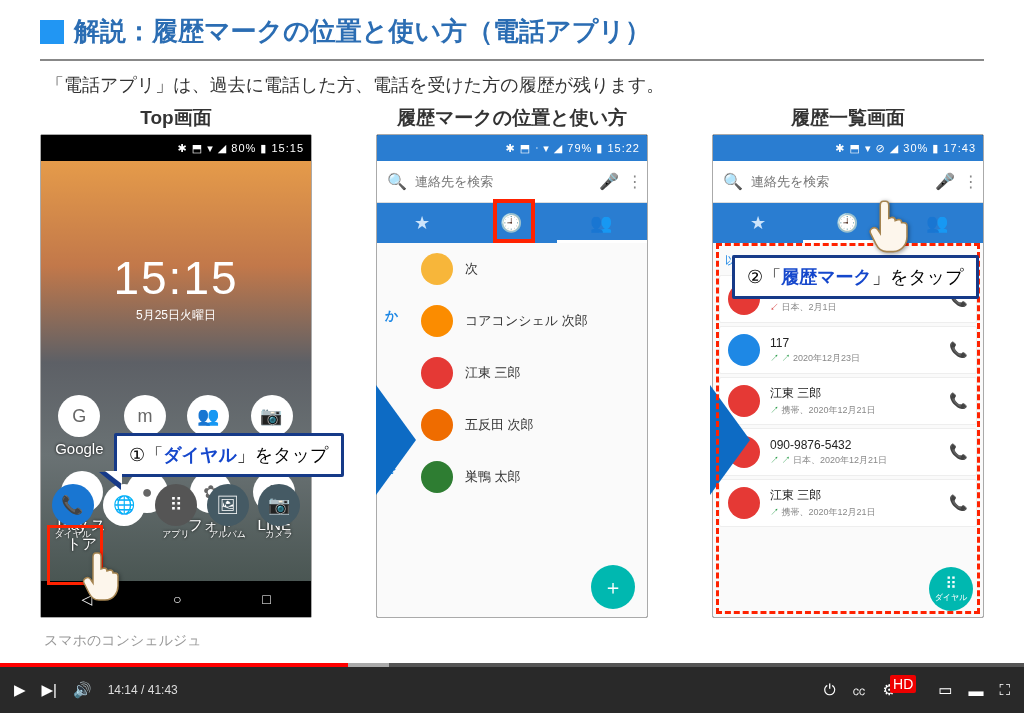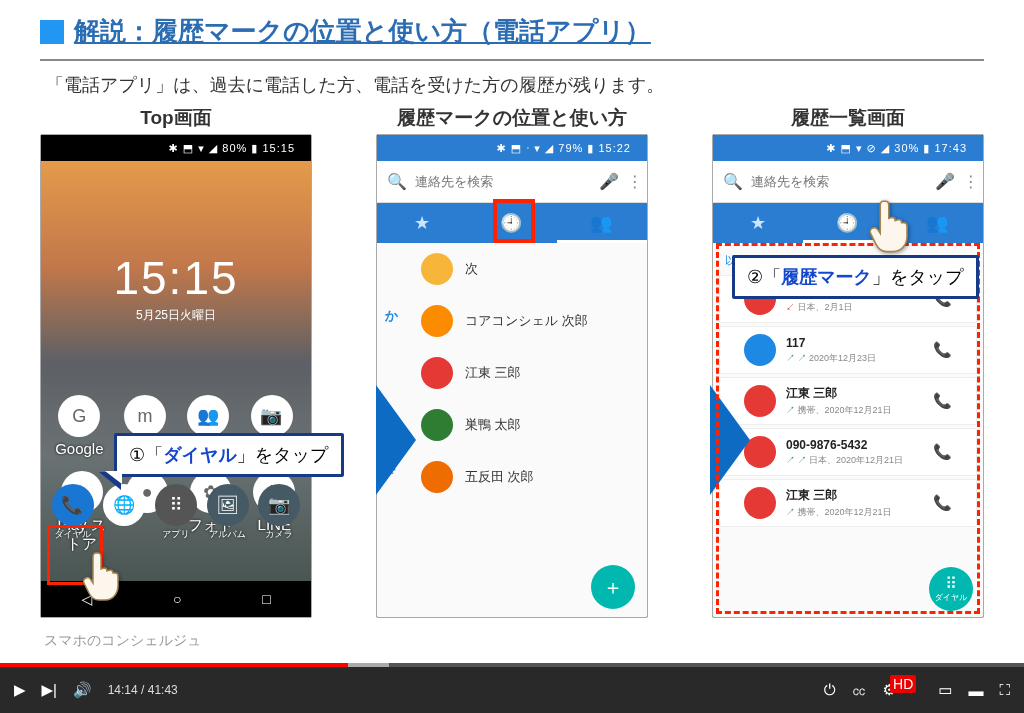--- a/index.html
+++ b/index.html
@@ -1,26 +1,26 @@
 <!DOCTYPE html>
 <html><head>
 <meta charset="utf-8">
 <style>
 * { margin:0; padding:0; box-sizing:border-box; }
 body { font-family:"Hiragino Sans","Meiryo",sans-serif; background:#fff; width:1024px; height:713px; overflow:hidden; }
 .slide { position:relative; width:1024px; height:663px; padding:10px 40px 12px; }
 .title-row { display:flex; align-items:center; gap:10px; padding:4px 0 10px; border-bottom:2px solid #888; }
 .title-bullet { width:24px; height:24px; background:#2196f3; flex:0 0 24px; }
-.title-text { font-size:26px; font-weight:bold; color:#2b6db3;text-decoration:underline; }
+.title-text { font-size:26px; font-weight:bold; color:#2b6db3; }
 .subtitle { font-size:18px; color:#333; margin:12px 0 8px 6px; }
 .panels { display:flex; justify-content:space-between; align-items:flex-start; position:relative; margin-top:4px; }
 .panel { position:relative; }
 .panel-label { text-align:center; font-size:19px; font-weight:bold; color:#333; margin-bottom:3px; }
 .phone { width:272px; height:484px; border:1px solid #aaa; background:#000; position:relative; overflow:hidden; border-radius:2px; }
-.status { height:26px; background:#000; color:#fff; display:flex; align-items:center; justify-content:flex-end; font-size:11px; padding:0 16px; gap:4px; letter-spacing:1px; }
+.status { height:26px; background:#000; color:#fff; display:flex; align-items:center; justify-content:flex-end; font-size:11px; padding:0 7px; gap:4px; letter-spacing:1px; }
 .status.blue { background:#2a7dd1; }
 .arrow-blue { position:absolute; width:0; height:0; border-top:55px solid transparent; border-bottom:55px solid transparent; border-left:40px solid #0d6bc4; top:280px; z-index:1; }
 .arrow1 { left:336px; } .arrow2 { left:670px; }
 
 
 .homescreen { position:absolute; top:26px; left:0; right:0; bottom:36px; background:linear-gradient(180deg,#e59b4a 0%,#c2784a 25%,#5d6066 48%,#6a7274 70%,#4a5653 100%); }
 .clock { position:absolute; top:90px; width:100%; text-align:center; color:#fff; font-family:sans-serif; }
 .clock .tm { font-size:46px; font-weight:100; letter-spacing:2px; }
 .clock .dt { font-size:12px; margin-top:2px; }
 .app-row { position:absolute; width:100%; display:flex; justify-content:space-around; padding:0 6px; }
@@ -59,23 +59,23 @@
 .section-letter { position:absolute; left:8px; color:#1e88e5; font-size:13px; font-weight:bold; }
 .contact { display:flex; align-items:center; padding:10px 10px 10px 44px; gap:12px; }
 .avatar { width:32px; height:32px; border-radius:50%; flex:0 0 32px; }
 .contact-name { font-size:13px; color:#333; }
 .fab { position:absolute; right:12px; bottom:10px; width:44px; height:44px; border-radius:50%; background:#00b8b0; color:#fff; display:flex; align-items:center; justify-content:center; font-size:20px; }
 .red-box2 { position:absolute; border:4px solid #f20; left:116px; top:64px; width:42px; height:44px; z-index:5; }
 
 
 .hist-body { background:#fafafa; height:376px; overflow:hidden; position:relative; padding:6px 4px; }
 .hist-header { color:#1e88e5; font-size:11px; padding:4px 8px; }
-.hist { display:flex; align-items:center; background:#fff; border:1px solid #eee; border-radius:2px; margin:3px 2px; padding:7px 24px; gap:10px; position:relative; }
+.hist { display:flex; align-items:center; background:#fff; border:1px solid #eee; border-radius:2px; margin:3px 2px; padding:7px 8px; gap:10px; position:relative; }
 .hist .info { flex:1; }
-.hist .name { font-size:12px; color:#222;font-weight:bold; }
+.hist .name { font-size:12px; color:#222; }
 .hist .meta { font-size:9px; color:#888; margin-top:2px; }
 .hist .arrow-in { color:#d32f2f; font-size:9px; }
 .hist .arrow-out { color:#2e9e4d; font-size:9px; }
 .hist .call-ico { color:#777; font-size:15px; }
 .fab2 { position:absolute; right:10px; bottom:8px; width:44px; height:44px; border-radius:50%; background:#00b8b0; color:#fff; display:flex; flex-direction:column; align-items:center; justify-content:center; font-size:8px; }
 .fab2 .g { font-size:16px; line-height:1; }
 .dotted-box { position:absolute; border:3px dashed #f20; left:3px; top:108px; right:3px; bottom:3px; z-index:4; pointer-events:none; }
 
 
 .player { position:absolute; bottom:0; left:0; width:1024px; height:50px; background:rgba(4,4,4,0.85); }
@@ -216,26 +216,26 @@
               </div>
               <div class="contact">
                 <div class="avatar" style="background:#fb8c00"></div>
                 <div class="contact-name">コアコンシェル 次郎</div>
               </div>
               <div class="contact">
                 <div class="avatar" style="background:#e53935"></div>
                 <div class="contact-name">江東 三郎</div>
               </div>
               <div class="contact">
+                <div class="avatar" style="background:#ef6c00"></div>
+                <div class="contact-name">五反田 次郎</div>
+              </div>
+              <div class="contact">
                 <div class="avatar" style="background:#2e7d32"></div>
                 <div class="contact-name">巣鴨 太郎</div>
-              </div>
-              <div class="contact">
-                <div class="avatar" style="background:#ef6c00"></div>
-                <div class="contact-name">五反田 次郎</div>
               </div>
             </div>
           <div class="fab">
               <span>＋</span>
             </div>
         </div>
         <div class="red-box2"></div>
       </div>
       <div class="callout co2">
         <span class="num">②</span>

